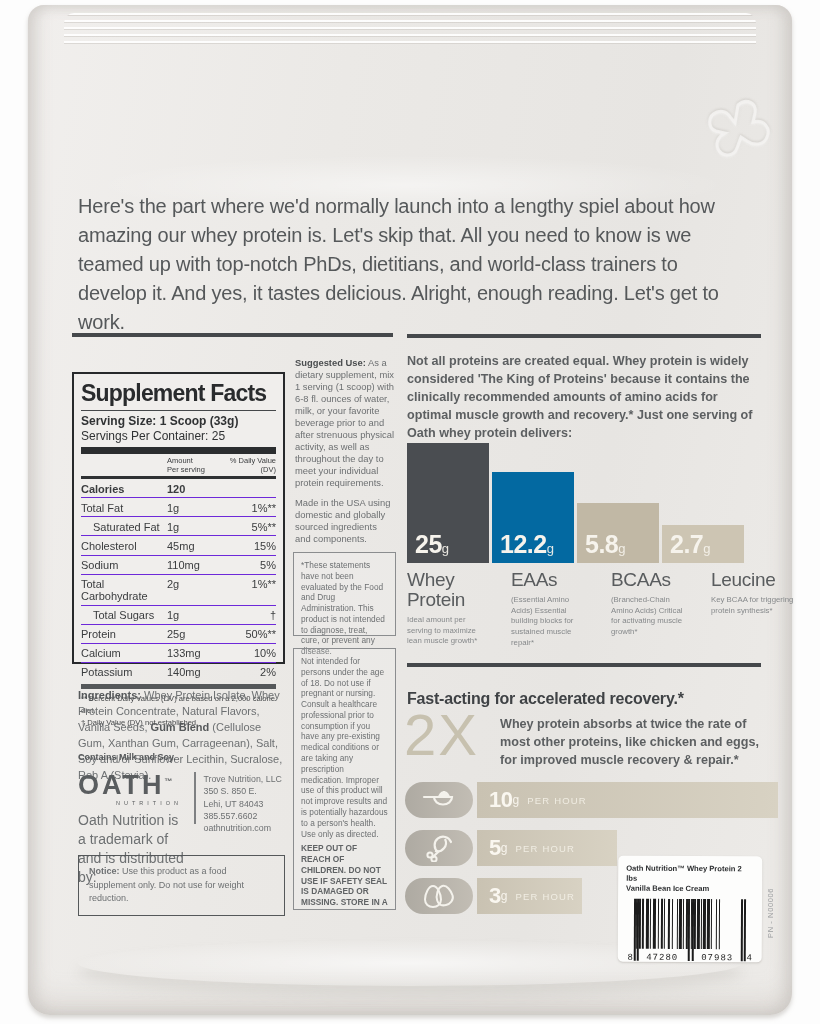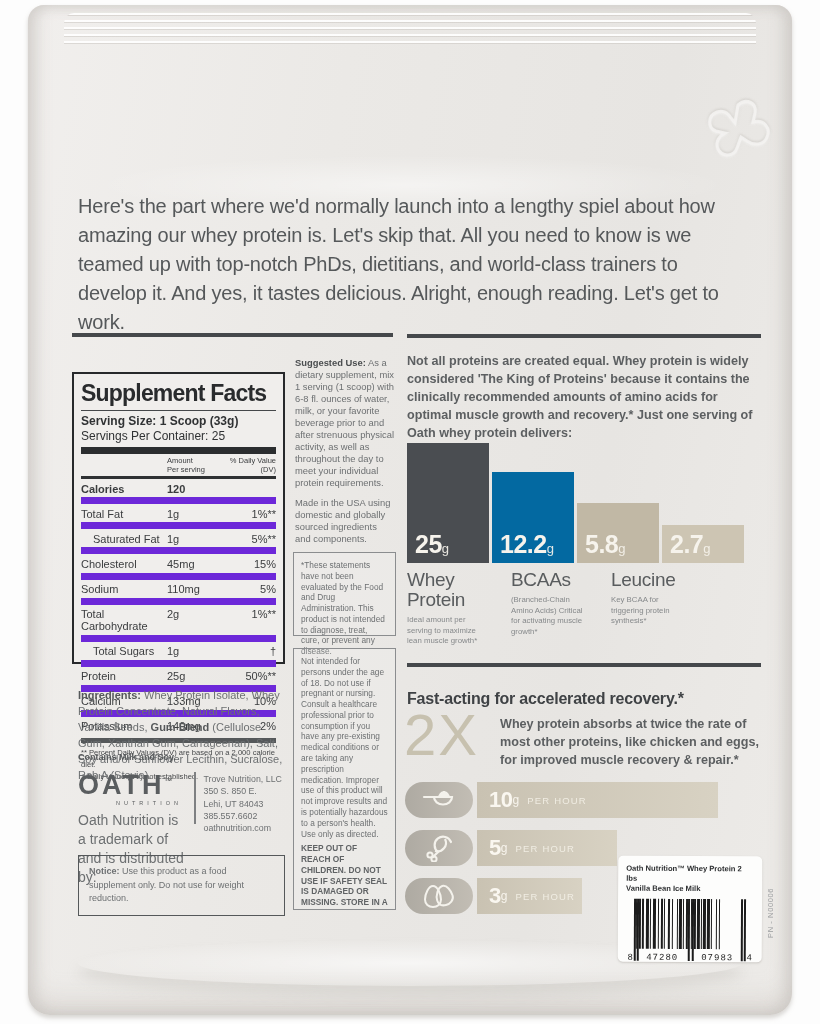--- a/index.html
+++ b/index.html
@@ -35,21 +35,21 @@
   .sf-title{margin:0;font-size:23px;font-weight:700;letter-spacing:-.8px;color:#292b2d;
             border-bottom:1px solid #45474a;padding-bottom:3px;}
   .sf-serving{font-size:12px;font-weight:700;margin-top:3px;}
   .sf-servings{font-size:12px;margin-top:1px;}
   .sf-thickbar{height:7px;background:#2b2d2f;margin-top:4px;}
   .sf-header{display:flex;font-size:7.5px;line-height:1.15;color:#3a3c3e;padding:3px 0 2px 0;
              border-bottom:3px solid #2f3133;}
   .sf-header .h-amt{margin-left:86px;width:58px;}
   .sf-header .h-dv{flex:1;text-align:right;}
   .sf-rows{}
-  .sf-row{display:flex;font-size:11px;line-height:1.1;padding:3.4px 0 2.6px 0;border-top:7px solid #6d28d9;color:#3a3c3e;}
+  .sf-row{display:flex;font-size:11px;line-height:1.1;padding:3.4px 0 2.6px 0;border-top:1px solid #6d28d9;color:#3a3c3e;}
   .sf-row:first-child{border-top:none;}
   .sf-row .sf-name{width:86px;}
   .sf-row.indent .sf-name{padding-left:12px;}
   .sf-row .sf-amt{width:58px;}
   .sf-row .sf-dv{flex:1;text-align:right;}
   .sf-row.bold{font-weight:700;}
   .sf-footbar{height:5px;background:#55585a;margin-top:3px;}
   .sf-foot{font-size:7.6px;line-height:1.55;color:#46484a;margin-top:4px;}
 
   .ingredients{position:absolute;left:78px;top:688px;width:206px;font-size:11px;line-height:1.45;color:#6d7072;margin:0;}
@@ -258,20 +258,24 @@
       <div class="chart-bar" style="height: 38px; background: rgb(205, 197, 179);">
         <div class="bar-value"><b>2.7</b><span>g</span></div>
       </div>
     </div>
   <div class="chart-labels" id="chart-labels">
       <div class="chart-label-col">
         <h4>Whey Protein</h4>
         <p>Ideal amount per serving to maximize lean muscle growth*</p>
       </div>
       <div class="chart-label-col">
+        <h4>EAAs</h4>
+        <p>(Essential Amino Acids) Essential building blocks for sustained muscle repair*</p>
+      </div>
+      <div class="chart-label-col">
         <h4>BCAAs</h4>
         <p>(Branched-Chain Amino Acids) Critical for activating muscle growth*</p>
       </div>
       <div class="chart-label-col">
         <h4>Leucine</h4>
         <p>Key BCAA for triggering protein synthesis*</p>
       </div>
     </div>
   <div class="rule-mid2"></div>
 
@@ -280,21 +284,21 @@
   <p class="recovery-text">Whey protein absorbs at twice the rate of most other proteins, like chicken and eggs, for improved muscle recovery &amp; repair.*</p>
   <div id="recovery-rows">
       <div class="rec-row" style="top: 782px;">
         <div class="rec-pill">
           <svg width="34" height="24" viewBox="0 0 34 24">
             <path d="M2 9 h10" stroke="#f4f2ec" stroke-width="2.2" fill="none" stroke-linecap="round"></path>
             <path d="M12 9 a9 7.5 0 0 0 18 0 z" fill="none" stroke="#f4f2ec" stroke-width="2.2"></path>
             <path d="M16 9 c1-4 4-6 6-6 c2 0 5 2 6 6" fill="#f4f2ec"></path>
           </svg>
         </div>
-        <div class="rec-bar" style="width: 241px; align-items: center;">
+        <div class="rec-bar" style="width: 301px; align-items: center;">
           <b>10</b>
           <span class="unit">g</span>
           <span class="per">PER HOUR</span>
         </div>
       </div>
       <div class="rec-row" style="top: 830px;">
         <div class="rec-pill">
           <svg width="32" height="28" viewBox="0 0 32 28">
             <path d="M28 8 a8.5 8.5 0 1 0 -13 10 l-5 5" fill="none" stroke="#f4f2ec" stroke-width="2.2" stroke-linecap="round"></path>
             <path d="M12 17 a8.5 8.5 0 0 0 10 -12" fill="none" stroke="#f4f2ec" stroke-width="2.2"></path>
@@ -319,21 +323,21 @@
           <b>3</b>
           <span class="unit">g</span>
           <span class="per">PER HOUR</span>
         </div>
       </div>
     </div>
 
   <div class="upc-label">
     <div class="upc-title">
       <div>Oath Nutrition™ Whey Protein 2 lbs</div>
-      <div>Vanilla Bean Ice Milk</div>
+      <div>Vanilla Bean Ice Cream</div>
     </div>
     <div class="upc">
       <div class="upc-bars" id="upc-bars">
           <span class="b" style="width: 1.28px;"></span>
           <span style="width: 1.28px;"></span>
           <span class="b" style="width: 2.56px;"></span>
           <span style="width: 1.28px;"></span>
           <span class="b" style="width: 1.28px;"></span>
           <span style="width: 2.56px;"></span>
           <span class="b" style="width: 2.56px;"></span>

